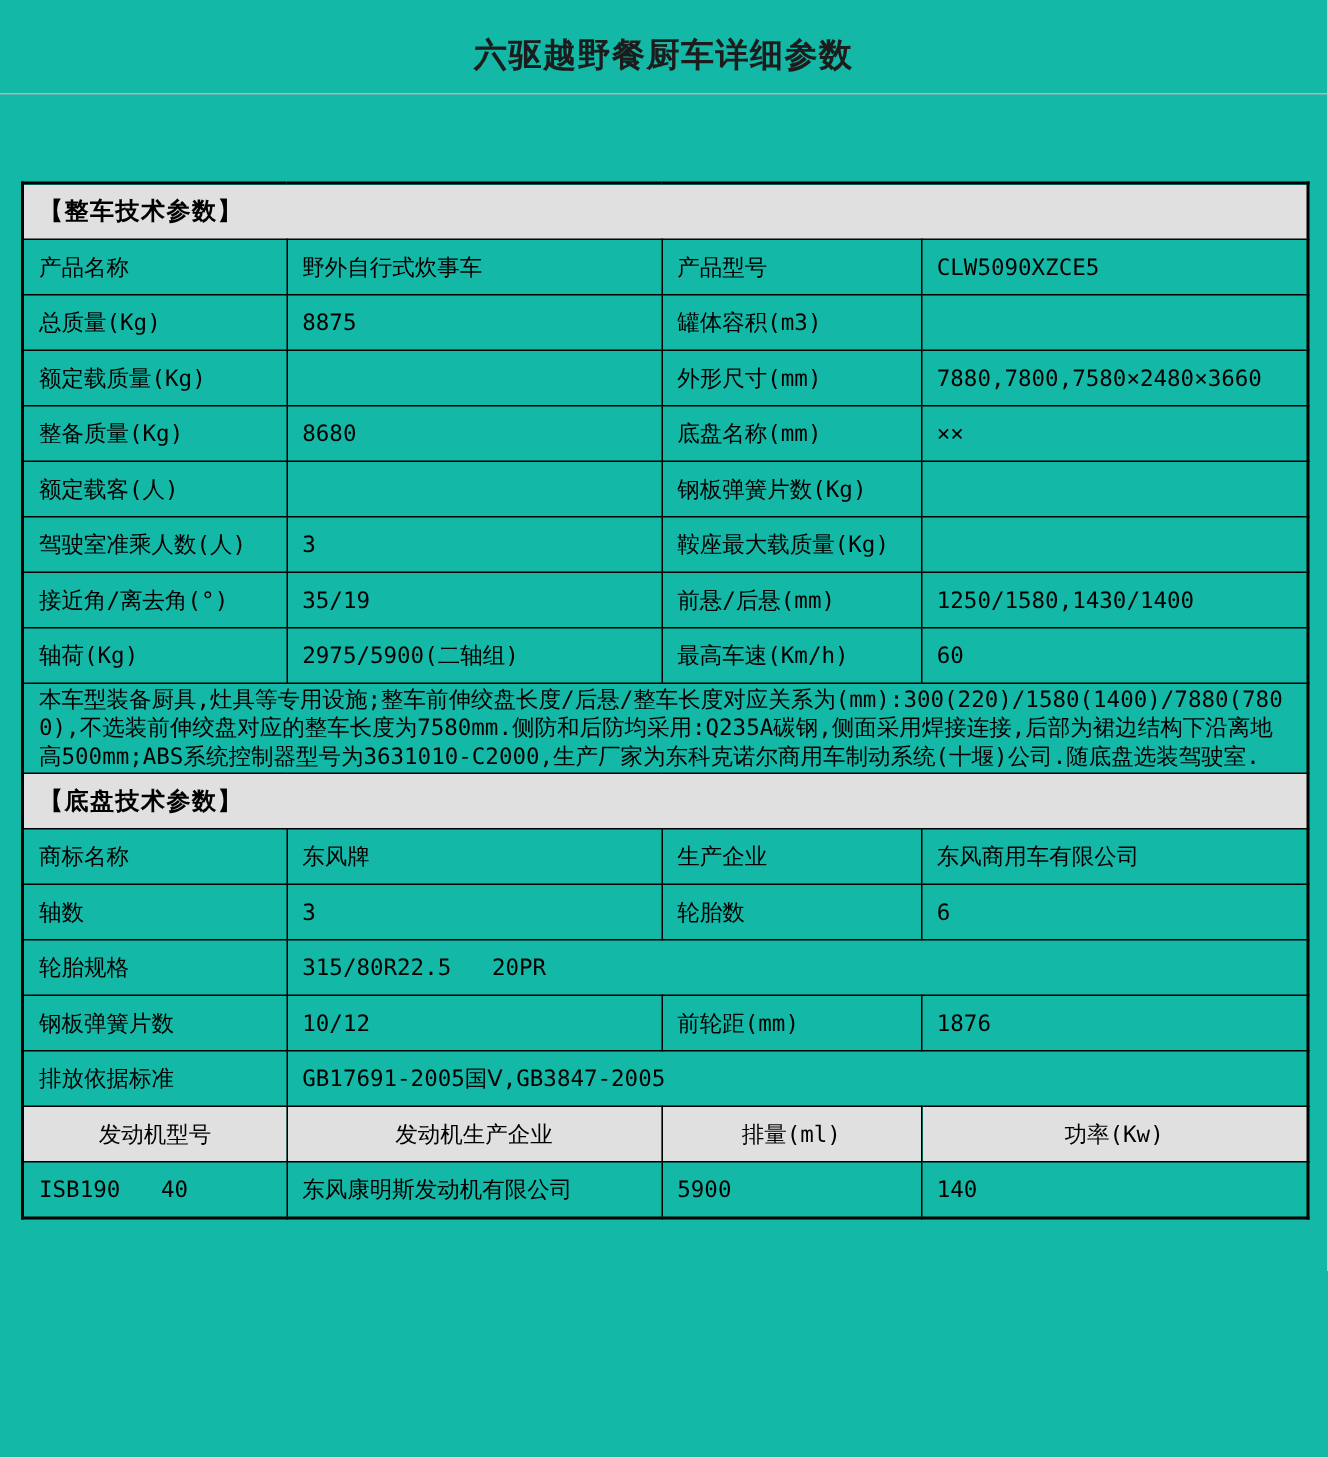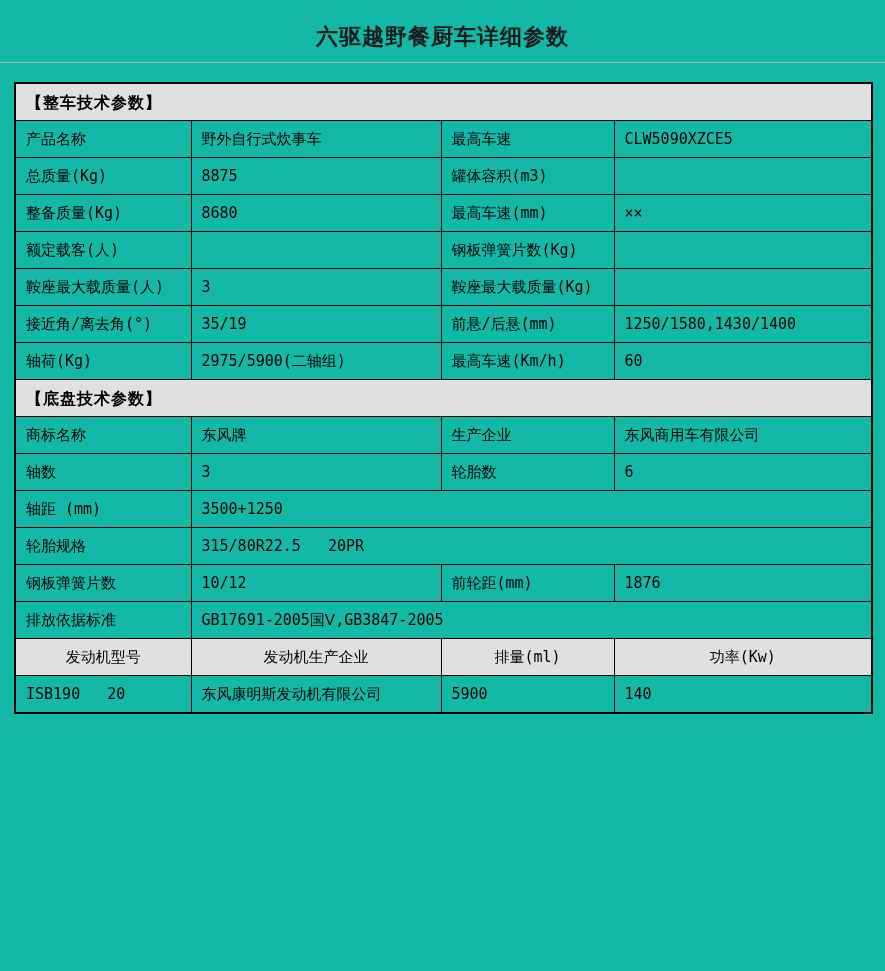--- a/index.html
+++ b/index.html
@@ -3,21 +3,21 @@
 <meta charset="utf-8">
 <style>
   html,body{margin:0;padding:0;background:#fff;}
   .page{width:885px;height:971px;background:#14b8a6;overflow:hidden;
         font-family:"DejaVu Sans Mono","Liberation Mono",monospace;color:#000;}
   .page-title{margin-top:24px;text-align:center;font-size:22px;font-weight:bold;
         color:#1c1c1c;font-family:"Liberation Sans","DejaVu Sans",sans-serif;
         letter-spacing:1px;line-height:26px;}
   .title-divider{border:0;border-top:1px solid #b3b3b3;margin:12px 0 0 0;width:885px;}
   table.spec{border-collapse:collapse;table-layout:fixed;width:857px;
-        margin:19px 14px 0 14px;border:2px solid #000;font-size:15px;}
+        margin:58px 14px 0 14px;border:2px solid #000;font-size:15px;}
   table.spec td{border:1px solid #000;height:34px;padding:1px 10px;
         vertical-align:middle;overflow:hidden;white-space:pre-wrap;word-break:break-all;
         line-height:19px;}
   td.sec{background:#e0e0e0;font-weight:bold;font-size:16px;height:32px;
         font-family:"Liberation Sans","DejaVu Sans",sans-serif;letter-spacing:1px;}
   td.note{line-height:35px;padding:2px 10px;height:138px;vertical-align:top;}
   tr.eng-head td{background:#e0e0e0;text-align:center;}
 </style>
 </head>
 <body>
@@ -35,80 +35,85 @@
     </colgroup>
 
     <tbody>
         <tr>
       <td colspan="4" class="sec">【整车技术参数】</td>
     </tr>
 
     <tr>
       <td>产品名称</td>
       <td>野外自行式炊事车</td>
-      <td>最高车速</td>
+      <td>产品型号</td>
       <td>CLW5090XZCE5</td>
     </tr>
     <tr>
       <td>总质量(Kg)</td>
       <td>8875</td>
       <td>罐体容积(m3)</td>
       <td></td>
     </tr>
     <tr>
+      <td>额定载质量(Kg)</td>
+      <td></td>
+      <td>外形尺寸(mm)</td>
+      <td>7880,7800,7580×2480×3660</td>
+    </tr>
+    <tr>
       <td>整备质量(Kg)</td>
       <td>8680</td>
-      <td>最高车速(mm)</td>
+      <td>底盘名称(mm)</td>
       <td>××</td>
     </tr>
     <tr>
       <td>额定载客(人)</td>
       <td></td>
       <td>钢板弹簧片数(Kg)</td>
       <td></td>
     </tr>
     <tr>
-      <td>鞍座最大载质量(人)</td>
+      <td>驾驶室准乘人数(人)</td>
       <td>3</td>
       <td>鞍座最大载质量(Kg)</td>
       <td></td>
     </tr>
     <tr>
       <td>接近角/离去角(°)</td>
       <td>35/19</td>
       <td>前悬/后悬(mm)</td>
       <td>1250/1580,1430/1400</td>
     </tr>
     <tr>
       <td>轴荷(Kg)</td>
       <td>2975/5900(二轴组)</td>
       <td>最高车速(Km/h)</td>
       <td>60</td>
     </tr>
 
+    <tr>
+      <td colspan="4" class="note">本车型装备厨具,灶具等专用设施;整车前伸绞盘长度/后悬/整车长度对应关系为(mm):300(220)/1580(1400)/7880(7800),不选装前伸绞盘对应的整车长度为7580mm.侧防和后防均采用:Q235A碳钢,侧面采用焊接连接,后部为裙边结构下沿离地高500mm;ABS系统控制器型号为3631010-C2000,生产厂家为东科克诺尔商用车制动系统(十堰)公司.随底盘选装驾驶室.</td>
+    </tr>
 
     <tr>
       <td colspan="4" class="sec">【底盘技术参数】</td>
     </tr>
 
     <tr>
       <td>商标名称</td>
       <td>东风牌</td>
       <td>生产企业</td>
       <td>东风商用车有限公司</td>
     </tr>
     <tr>
       <td>轴数</td>
       <td>3</td>
       <td>轮胎数</td>
       <td>6</td>
-    </tr>
-    <tr>
-      <td>轴距 (mm)</td>
-      <td colspan="3">3500+1250</td>
     </tr>
     <tr>
       <td>轮胎规格</td>
       <td colspan="3">315/80R22.5   20PR</td>
     </tr>
     <tr>
       <td>钢板弹簧片数</td>
       <td>10/12</td>
       <td>前轮距(mm)</td>
       <td>1876</td>
@@ -118,20 +123,20 @@
       <td colspan="3">GB17691-2005国Ⅴ,GB3847-2005</td>
     </tr>
 
     <tr class="eng-head">
       <td>发动机型号</td>
       <td>发动机生产企业</td>
       <td>排量(ml)</td>
       <td>功率(Kw)</td>
     </tr>
     <tr>
-      <td>ISB190   20</td>
+      <td>ISB190   40</td>
       <td>东风康明斯发动机有限公司</td>
       <td>5900</td>
       <td>140</td>
     </tr>
   </tbody>
     </table>
 </div>
 
 </body></html>

